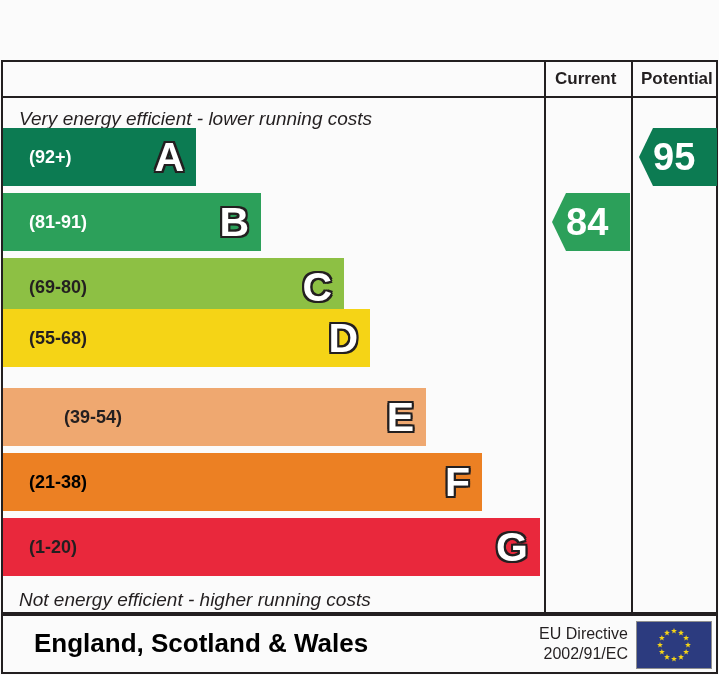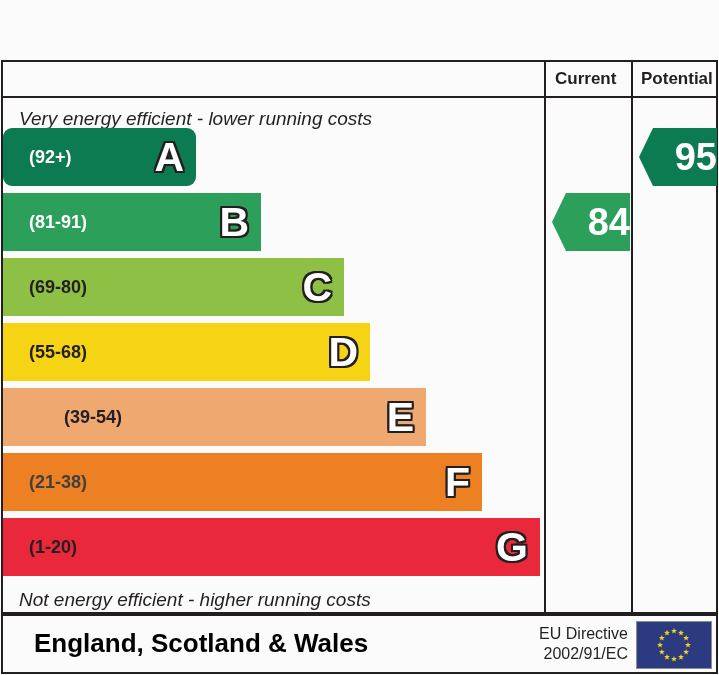--- a/index.html
+++ b/index.html
@@ -132,21 +132,21 @@
   }
 
   
   .rating {
     position: absolute;
     height: 58px;
     box-sizing: border-box;
     clip-path: polygon(14px 0, 100% 0, 100% 100%, 14px 100%, 0 50%);
     display: flex;
     align-items: center;
-    justify-content: flex-end;
+    justify-content: flex-start;
     padding-left: 14px;
   }
   .rating span {
     font-size: 38px;
     font-weight: bold;
     color: #ffffff;
     line-height: 1;
   }
 
   
@@ -203,42 +203,42 @@
     <div class="col-sep current"></div>
     <div class="col-sep potential"></div>
 
     <div class="col-head current">Current</div>
     <div class="col-head potential">Potential</div>
 
     <div class="caption top">Very energy efficient - lower running costs</div>
     <div class="caption bottom">Not energy efficient - higher running costs</div>
 
     <div id="bands-host">
-        <div class="band" style="top: 66px; width: 193px; background: rgb(12, 123, 82); border-radius: 9px;">
+        <div class="band" style="top: 66px; width: 193px; background: rgb(12, 123, 82);">
           <div class="range" style="color: rgb(255, 255, 255);">(92+)</div>
           <div class="letter">A</div>
         </div>
         <div class="band" style="top: 131px; width: 258px; background: rgb(44, 160, 90); text-decoration: underline;">
           <div class="range" style="color: rgb(255, 255, 255);">(81-91)</div>
           <div class="letter">B</div>
         </div>
         <div class="band" style="top: 196px; width: 341px; background: rgb(141, 192, 68);">
           <div class="range" style="color: rgb(35, 31, 32);">(69-80)</div>
           <div class="letter">C</div>
         </div>
-        <div class="band" style="top: 261px; width: 367px; background: rgb(245, 212, 22);">
+        <div class="band" style="top: 247px; width: 367px; background: rgb(245, 212, 22);">
           <div class="range" style="color: rgb(35, 31, 32);">(55-68)</div>
           <div class="letter">D</div>
         </div>
         <div class="band" style="top: 326px; width: 423px; background: rgb(239, 168, 112);">
           <div class="range" style="color: rgb(35, 31, 32); margin-left: 35px;">(39-54)</div>
           <div class="letter">E</div>
         </div>
         <div class="band" style="top: 391px; width: 479px; background: rgb(236, 128, 35);">
-          <div class="range" style="color: #404040;">(21-38)</div>
+          <div class="range" style="color: #000000;">(21-38)</div>
           <div class="letter">F</div>
         </div>
         <div class="band" style="top: 456px; width: 537px; background: rgb(233, 40, 60);">
           <div class="range" style="color: rgb(35, 31, 32);">(1-20)</div>
           <div class="letter">G</div>
         </div>
       </div>
 
     <div id="ratings-host">
         <div class="rating" style="left: 549px; width: 78px; top: 131px; background: rgb(44, 160, 90);">

